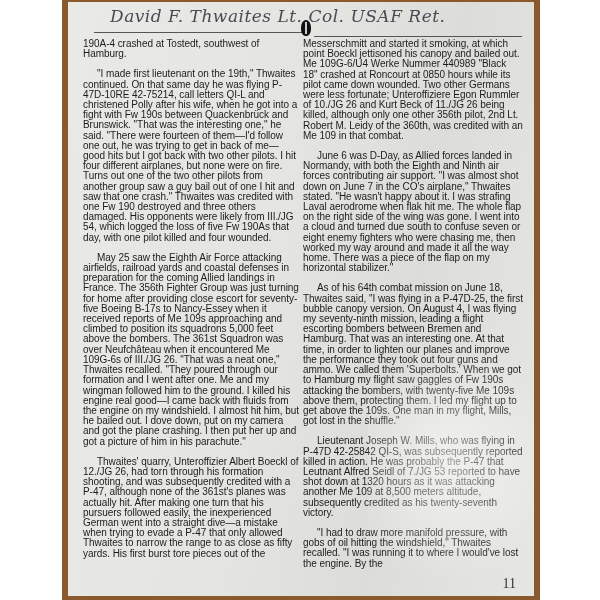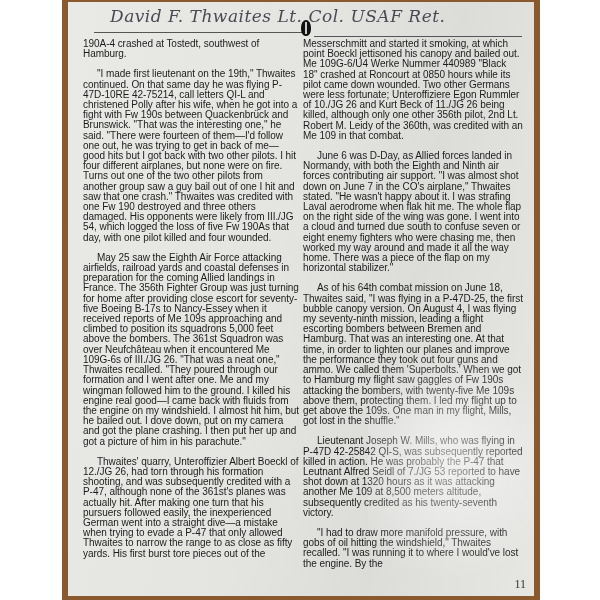--- a/index.html
+++ b/index.html
@@ -42,22 +42,22 @@
     .col {
       position: absolute; top: 37px; width: 216px;
       font-size: 10px; line-height: 10.2px; color: #1c1c1c;
       letter-spacing: -0.05px;
     }
     .col-left { left: 15px; }
     .col-right { left: 235px; width: 220px; }
     .para { text-indent: 0; margin-bottom: 10px; }
     .para.indent { text-indent: 14px; }
     .page-number {
-      position: absolute; right: 8px; bottom: 4px;
-      font-family: "Liberation Serif", serif; font-size: 12px; color: #333;
+      position: absolute; right: 18px; bottom: 4px;
+      font-family: "Liberation Serif", serif; font-size: 14px; color: #333;
     }
   </style>
 </head>
 <body>
 
 <div class="frame"></div>
 
 <div class="page">
 
   <div class="header">

